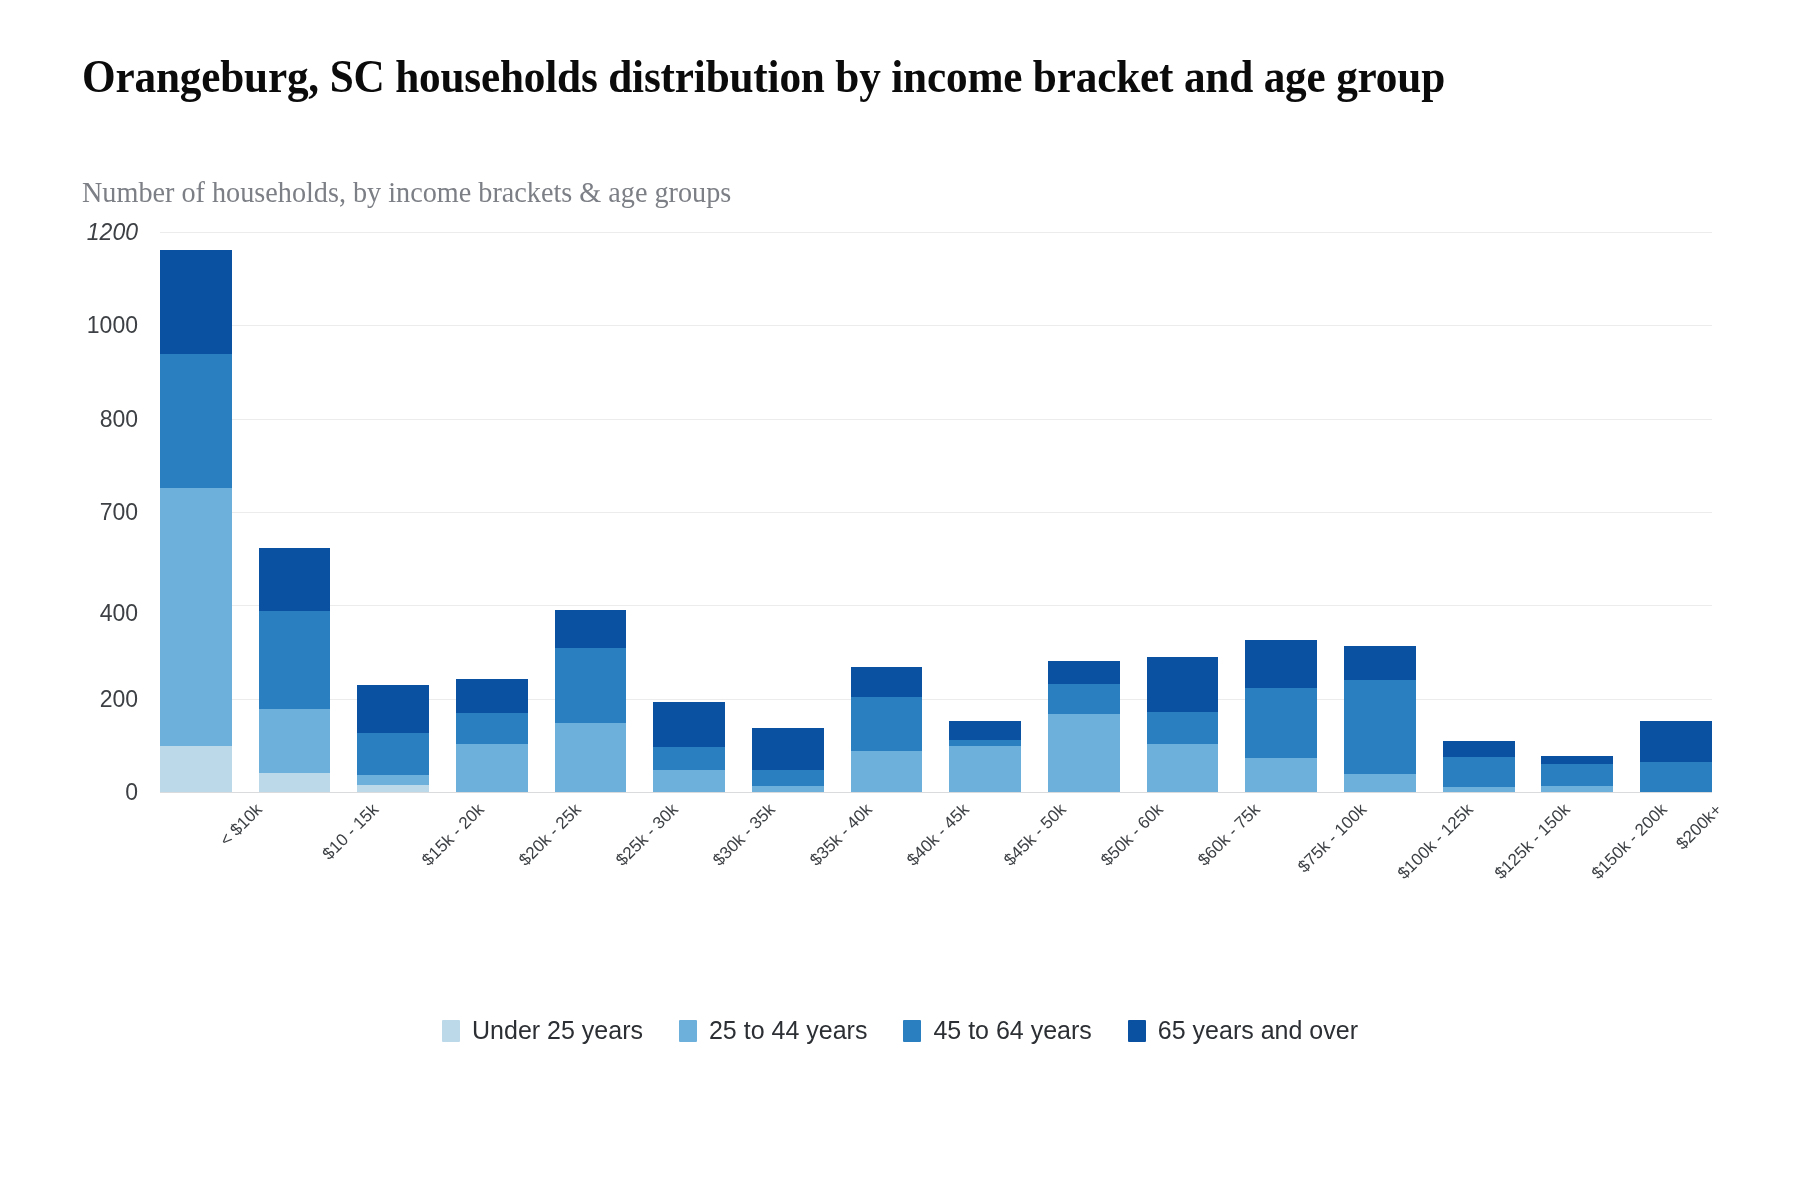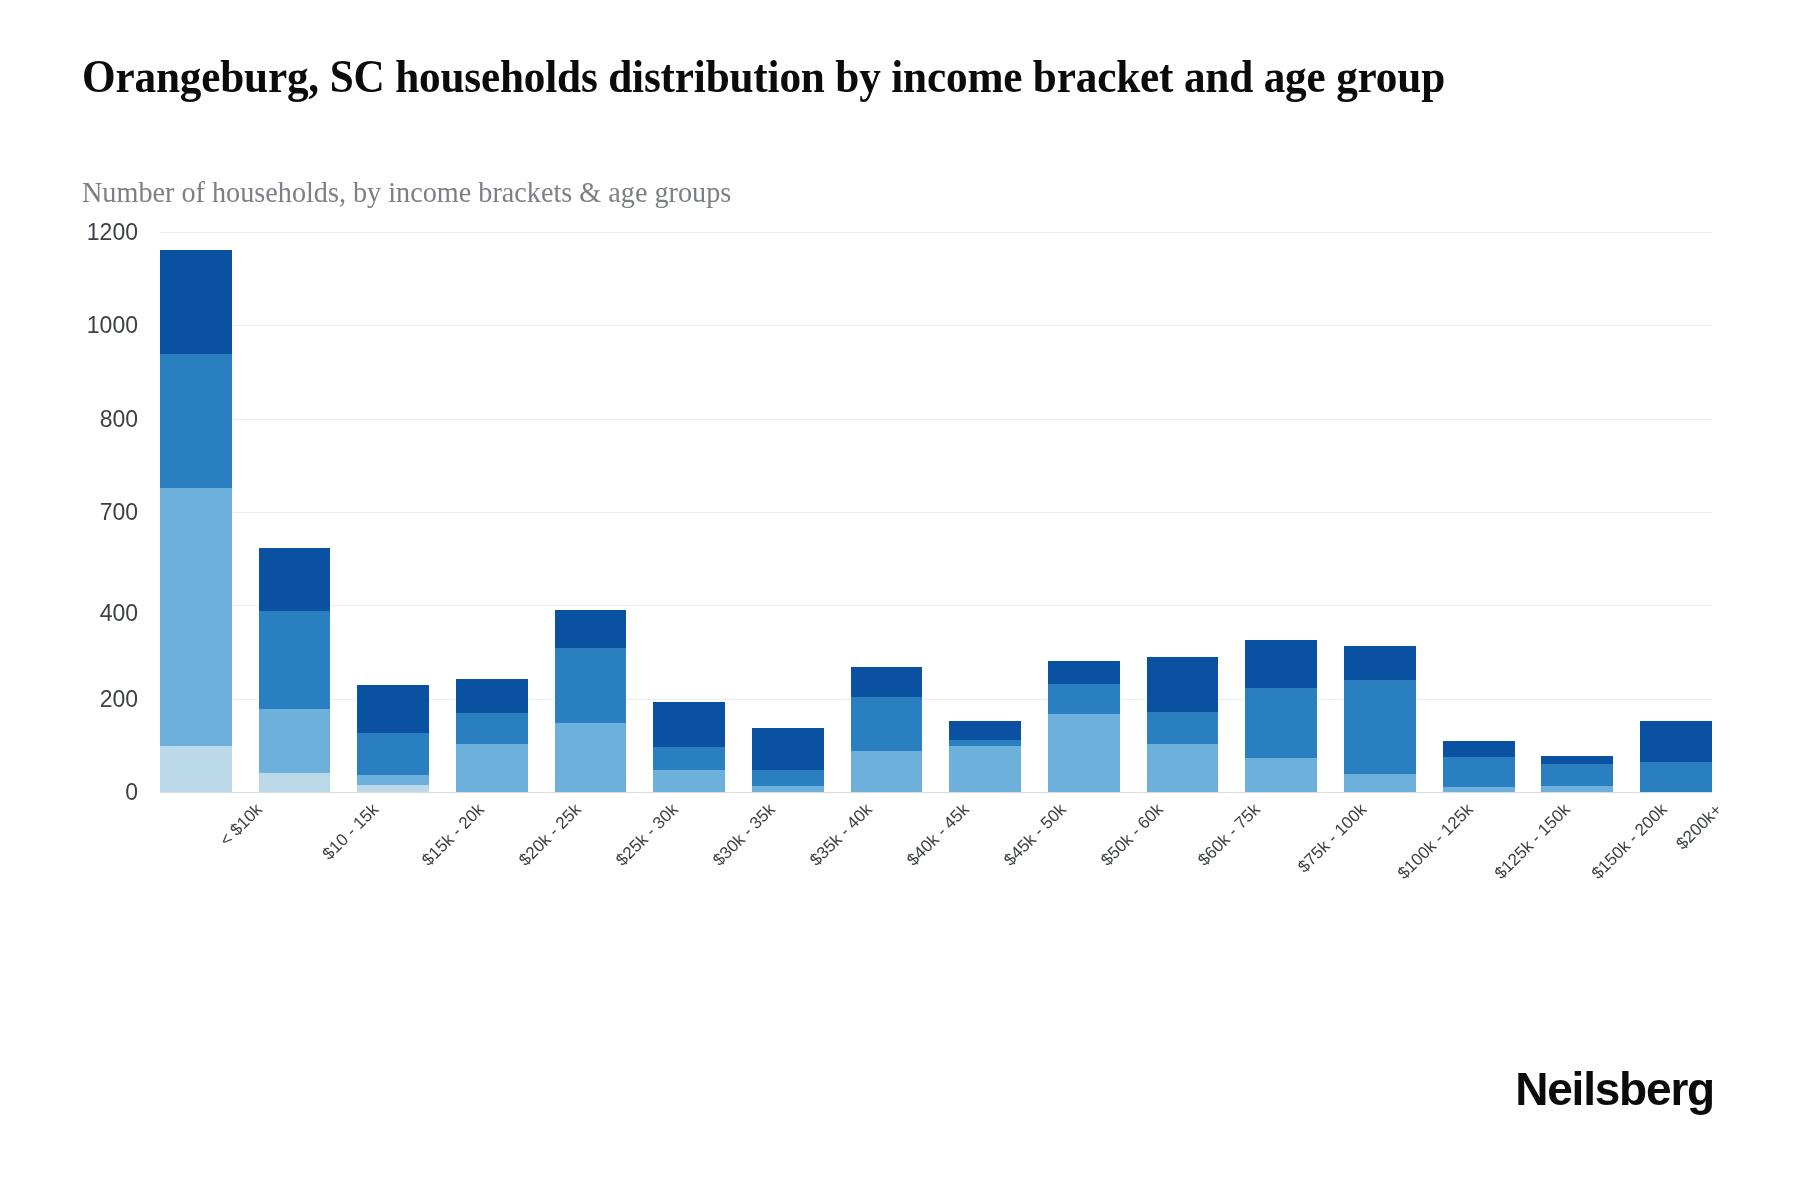--- a/index.html
+++ b/index.html
@@ -128,21 +128,21 @@
   <div class="subtitle">Number of households, by income brackets &amp; age groups</div>
 
   <div class="plot-wrap">
     <div class="y-labels" id="y-labels">
         <div class="y-label" style="top: 560px;">0</div>
         <div class="y-label" style="top: 466.667px;">200</div>
         <div class="y-label" style="top: 381px;">400</div>
         <div class="y-label" style="top: 280px;">700</div>
         <div class="y-label" style="top: 186.667px; text-align: right;">800</div>
         <div class="y-label" style="top: 93.3333px;">1000</div>
-        <div class="y-label" style="top: 0px;">1200</div>
+        <div class="y-label" style="top: 0px; font-style: italic;">1200</div>
       </div>
     <div class="grid-area">
       <div id="gridlines">
           <div class="gridline zero" style="top: 560px;"></div>
           <div class="gridline" style="top: 466.667px;"></div>
           <div class="gridline" style="top: 373.333px;"></div>
           <div class="gridline" style="top: 280px;"></div>
           <div class="gridline" style="top: 186.667px;"></div>
           <div class="gridline" style="top: 93.3333px;"></div>
           <div class="gridline" style="top: 0px;"></div>
@@ -246,16 +246,33 @@
       <div class="x-label" style="left: 816.74px;">$45k - 50k</div>
       <div class="x-label" style="left: 913.74px;">$50k - 60k</div>
       <div class="x-label" style="left: 1010.74px;">$60k - 75k</div>
       <div class="x-label" style="left: 1107.74px;">$75k - 100k</div>
       <div class="x-label" style="left: 1204.74px;">$100k - 125k</div>
       <div class="x-label" style="left: 1301.74px;">$125k - 150k</div>
       <div class="x-label" style="left: 1398.74px;">$150k - 200k</div>
       <div class="x-label" style="left: 1495.74px;">$200k+</div>
     </div>
 
-
-  <div class="brand">Neilsberg</div>
+  <div class="legend" id="legend">
+      <div class="legend-item">
+        <span class="legend-swatch" style="background: rgb(188, 217, 234);"></span>
+        <span class="legend-text">Under 25 years</span>
+      </div>
+      <div class="legend-item">
+        <span class="legend-swatch" style="background: rgb(110, 176, 220);"></span>
+        <span class="legend-text">25 to 44 years</span>
+      </div>
+      <div class="legend-item">
+        <span class="legend-swatch" style="background: rgb(42, 127, 192);"></span>
+        <span class="legend-text">45 to 64 years</span>
+      </div>
+      <div class="legend-item">
+        <span class="legend-swatch" style="background: rgb(10, 82, 161);"></span>
+        <span class="legend-text">65 years and over</span>
+      </div>
+    </div>
+
 
 </div>
 
 </body></html>

